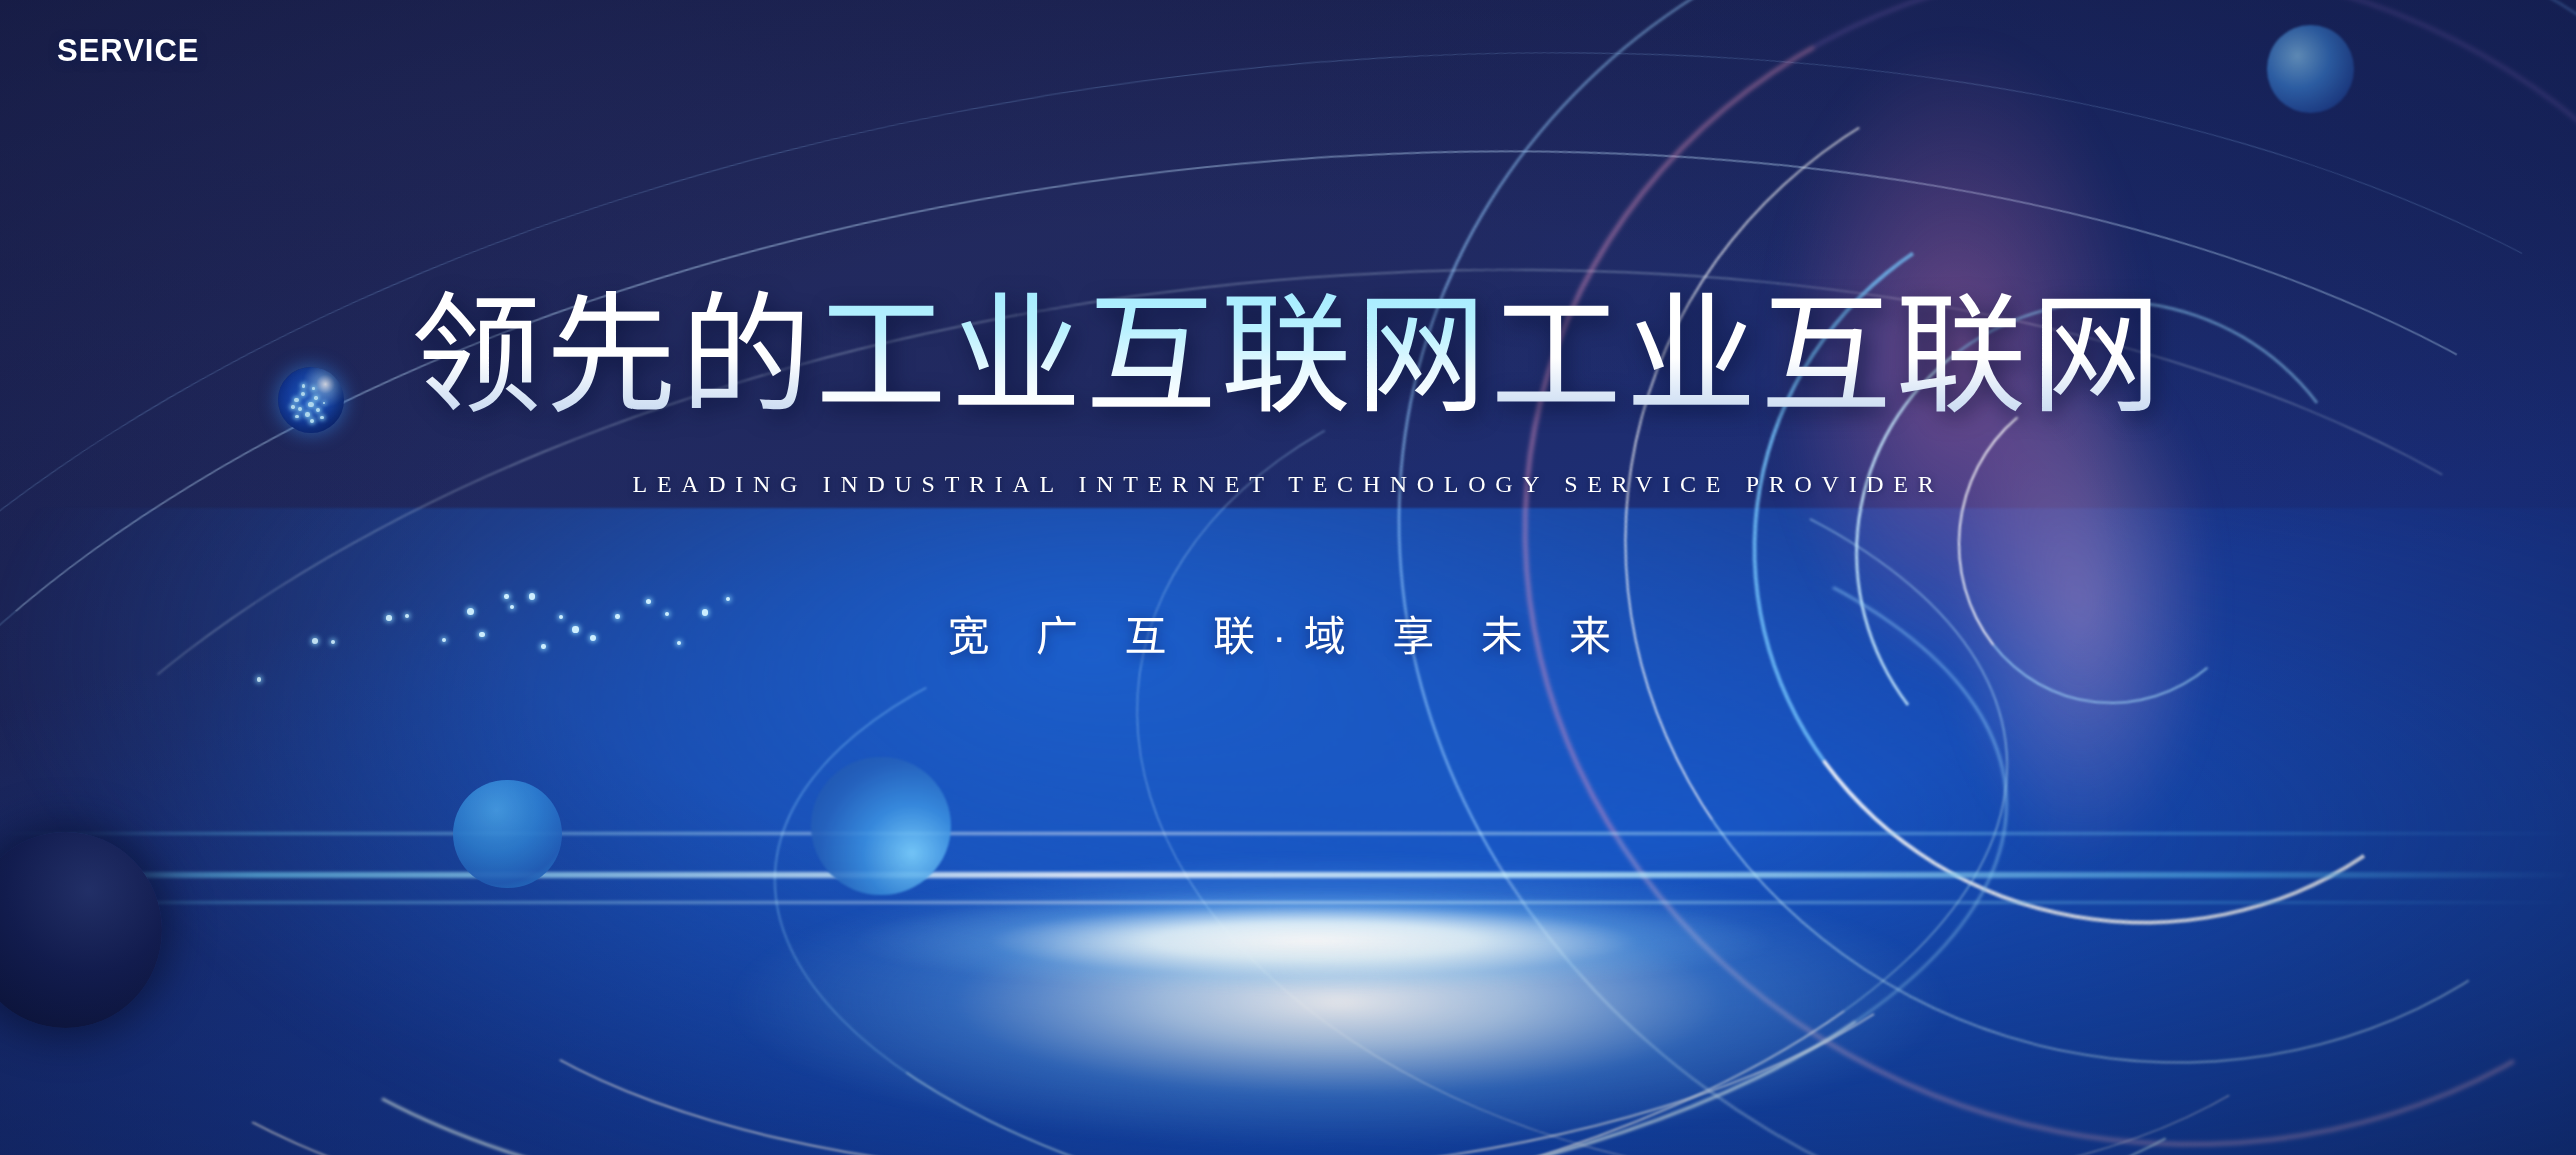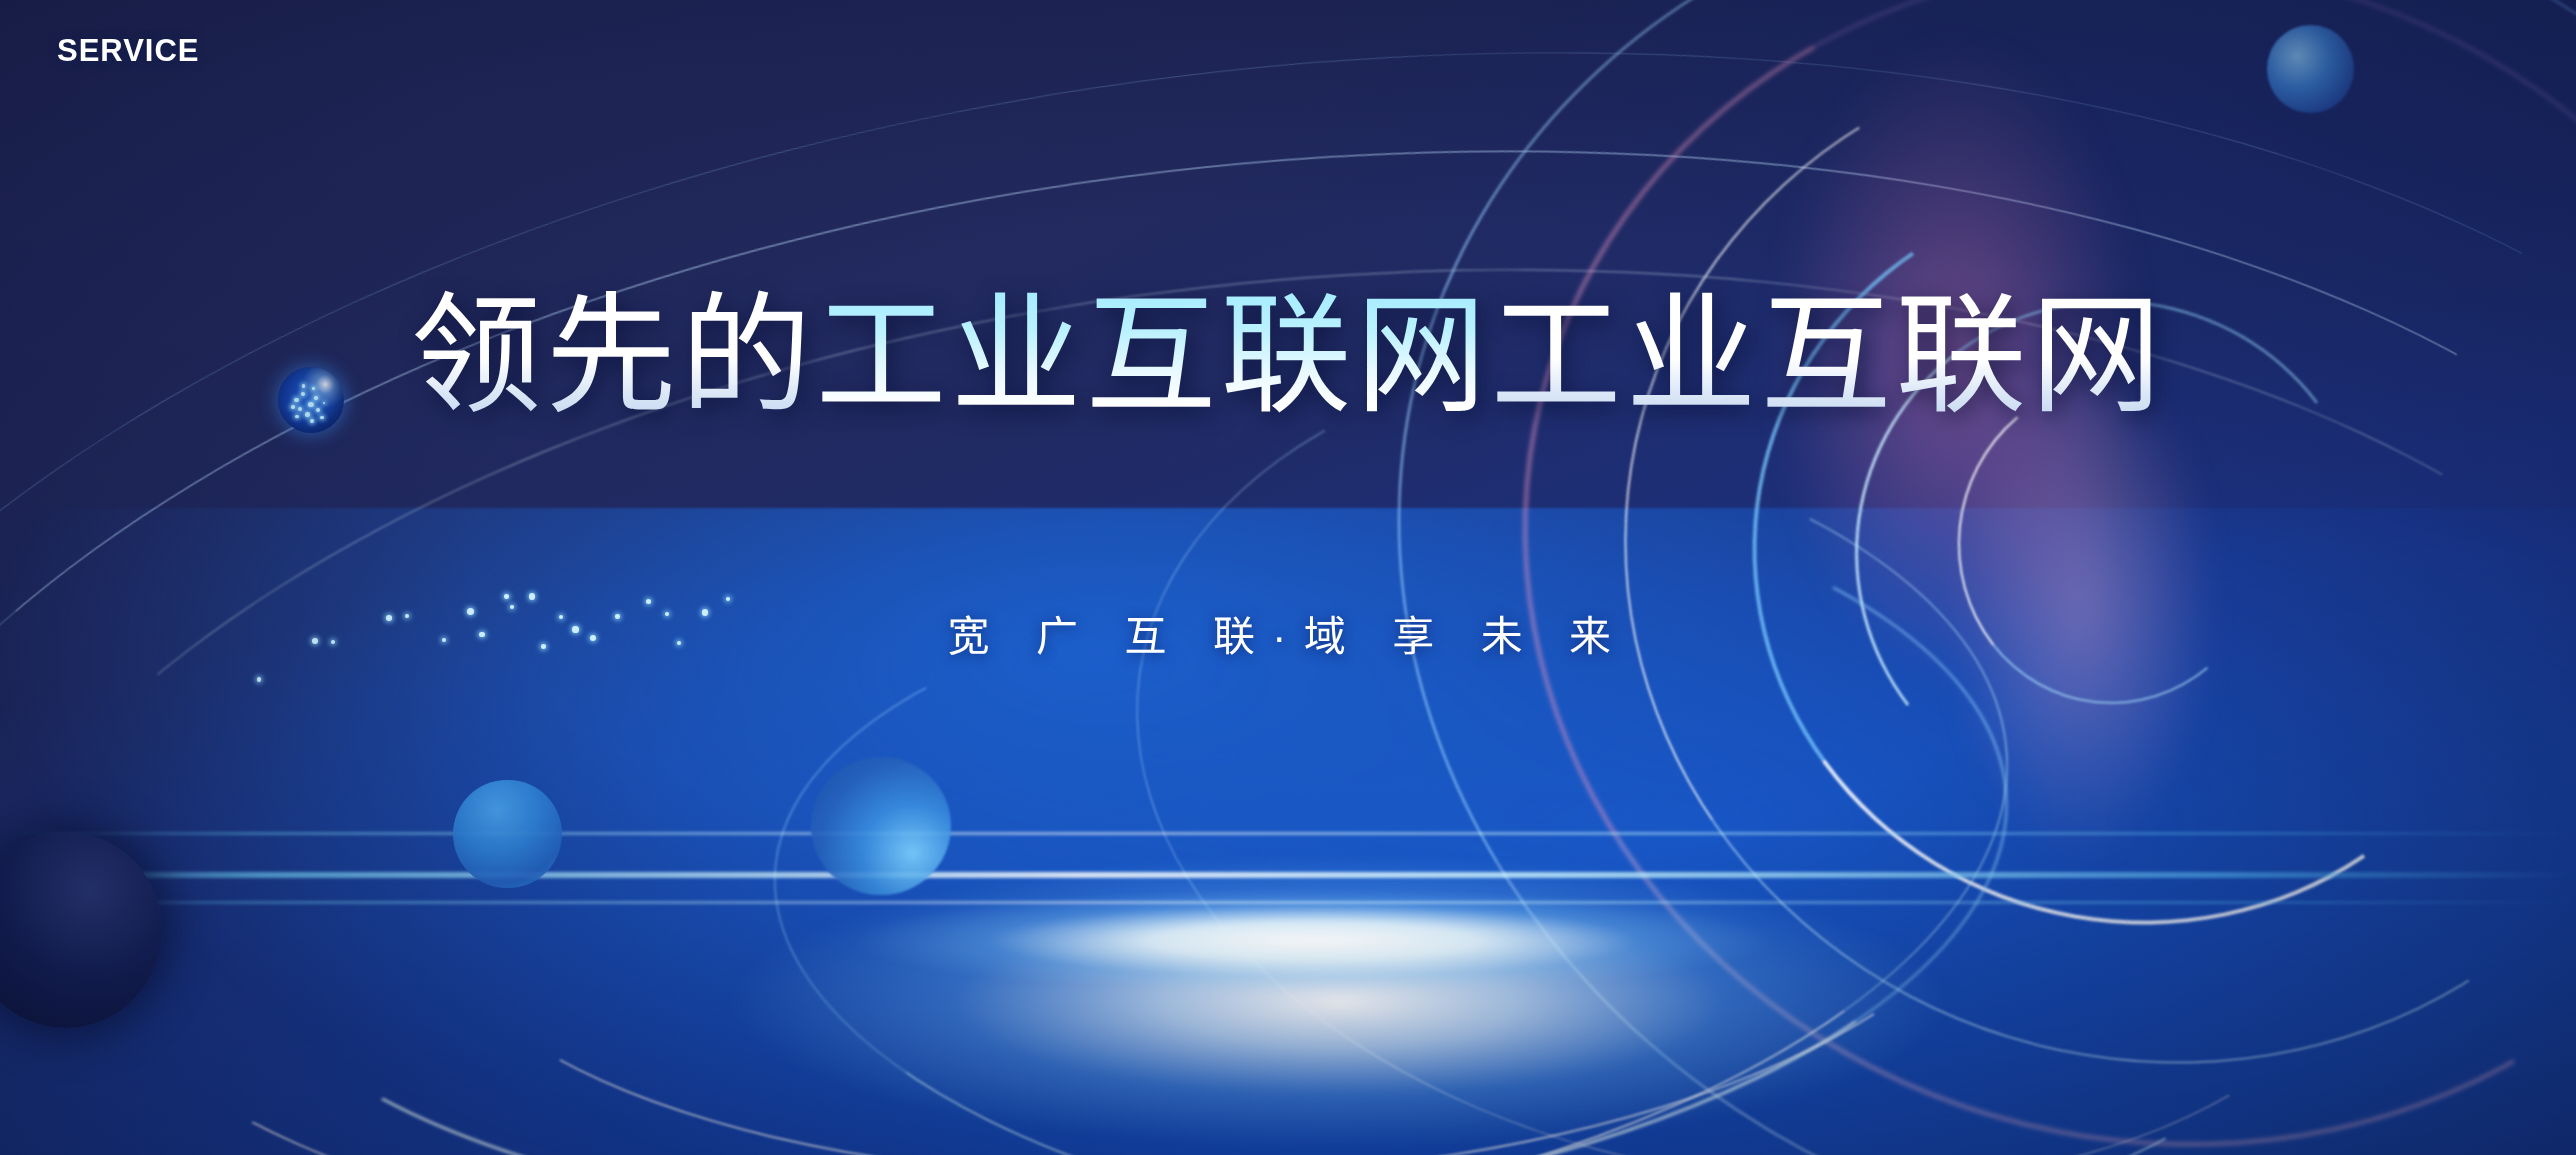--- a/index.html
+++ b/index.html
@@ -408,19 +408,20 @@
   </div>
 
   <div class="bg vignette"></div>
 
   <div class="logo">SERVICE</div>
 
   <div class="headline">
     <span class="hl-white">领先的</span><span class="hl-cyan">工业互联网</span><span class="hl-white">工业互联网</span>
   </div>
 
+  <div class="subtitle-en">LEADING INDUSTRIAL INTERNET TECHNOLOGY SERVICE PROVIDER</div>
 
   <div class="tagline">
     <span>宽 广 互 联</span><span class="dot-sep">·</span><span>域 享 未 来</span>
   </div>
 
 </div>
 
 
 </body></html>

